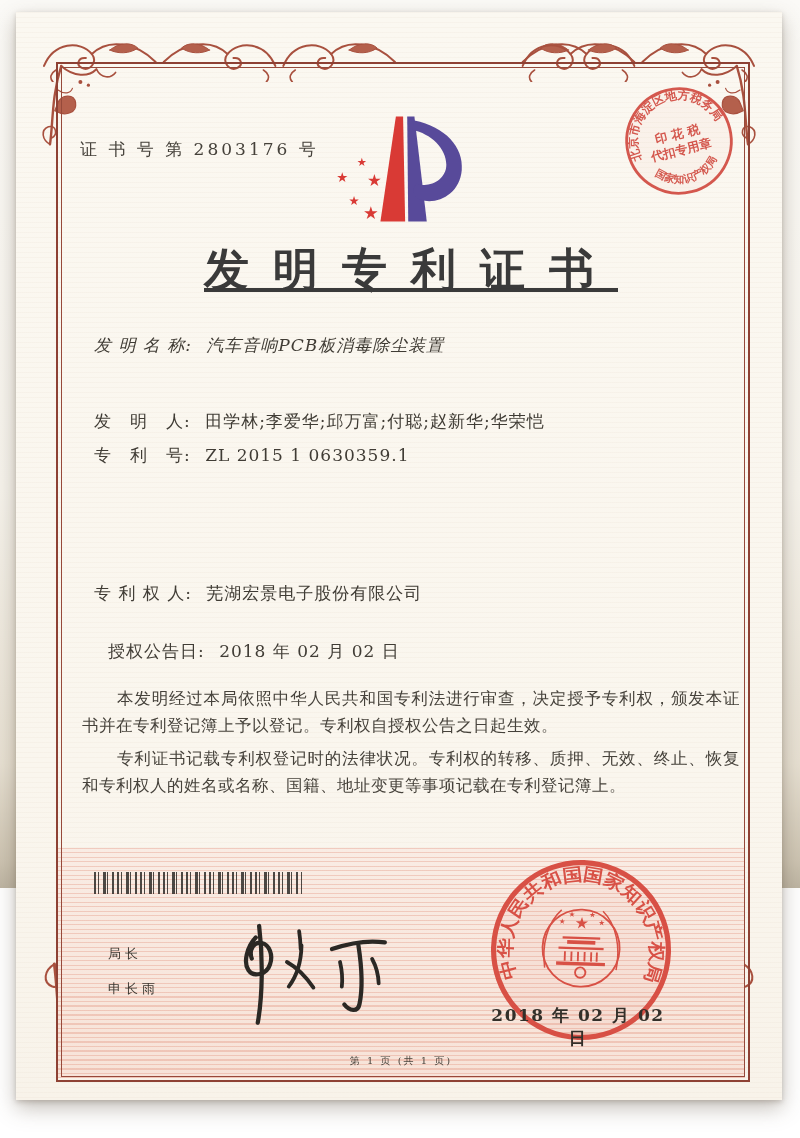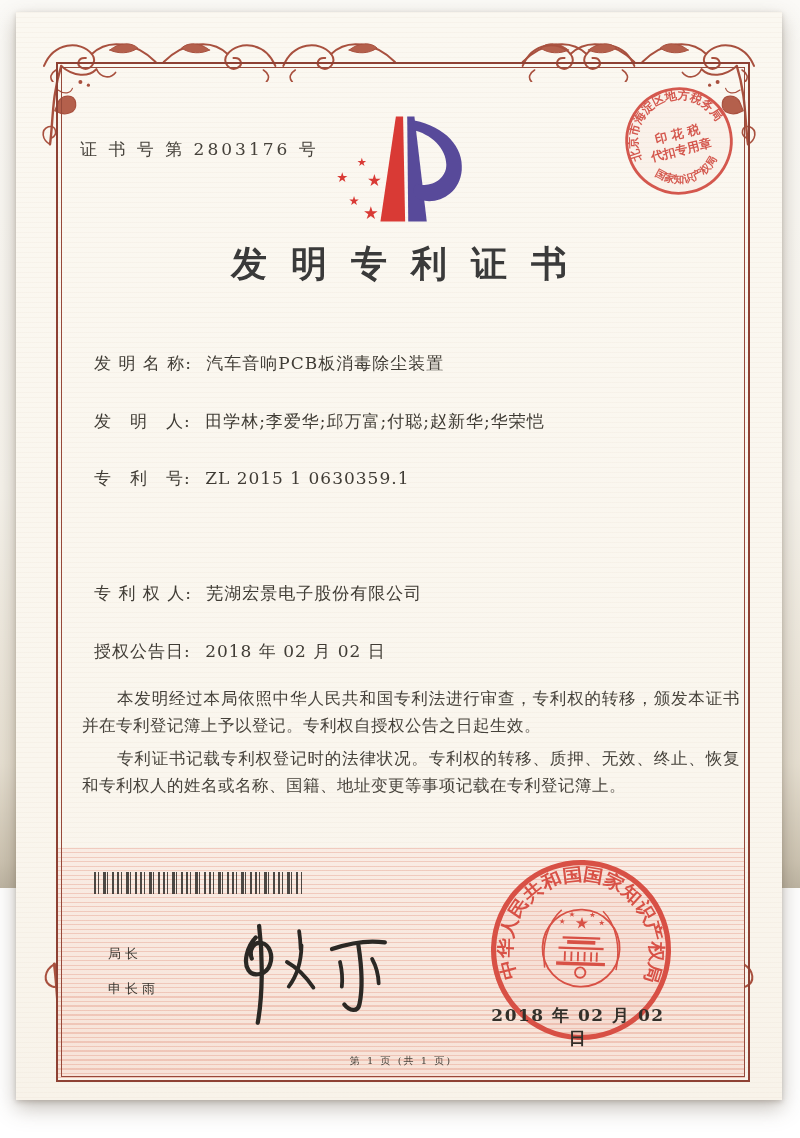--- a/index.html
+++ b/index.html
@@ -14,21 +14,21 @@
   .pink-zone{position:absolute;left:41px;top:836px;width:688px;height:230px;
     background:
       repeating-linear-gradient(180deg, rgba(221,126,103,0.30) 0 1px, rgba(0,0,0,0) 1px 4.5px),
       linear-gradient(180deg,#f9ece4 0%,#f7e3d8 100%);}
   .frame-outer{position:absolute;left:40px;top:50px;width:690px;height:1016px;
     border:2.5px solid #8e4134;}
   .frame-inner{position:absolute;inset:3px;border:1px solid #96493a;}
   .ornament{position:absolute;color:#a8503e;}
   .cert-no{position:absolute;left:64px;top:126px;font-size:17px;letter-spacing:3px;color:#45413a;}
   .title{position:absolute;left:0;top:228px;width:766px;text-align:center;
-    font-size:36px;font-weight:bold;color:#3a3a3a;letter-spacing:24px;text-indent:24px;}
+    font-size:45px;font-weight:bold;color:#3a3a3a;letter-spacing:24px;text-indent:24px;text-decoration:underline;}
   .field-row{position:absolute;left:78px;font-size:17px;color:#403c35;letter-spacing:1px;white-space:nowrap;}
   .field-label{display:inline-block;}
   .field-value{margin-left:8px;}
   .bodytext{position:absolute;left:66px;top:674px;width:658px;font-size:16.5px;
     line-height:26.5px;color:#46423b;letter-spacing:0.5px;text-align:justify;}
   .bodytext p{margin:0 0 7px 0;text-indent:35px;}
   .barcode{position:absolute;left:78px;top:860px;width:208px;height:22px;opacity:0.85;
     background:repeating-linear-gradient(90deg,
       #2e2b28 0 2px, rgba(0,0,0,0) 2px 4px,
       #2e2b28 4px 5px, rgba(0,0,0,0) 5px 9px,
@@ -129,43 +129,43 @@
         <text font-size="11" fill="#cf4238" font-weight="bold">
           <textPath href="#taxBottom" startOffset="4">国家知识产权局</textPath>
         </text>
         <text x="60" y="57" text-anchor="middle" font-size="13" fill="#cf4238" font-weight="bold">印 花 税</text>
         <text x="60" y="74" text-anchor="middle" font-size="13" fill="#cf4238" font-weight="bold">代扣专用章</text>
       </svg>
     </div>
 
     <div class="title">发明专利证书</div>
 
-    <div class="field-row" style="top:340px;">
+    <div class="field-row" style="top:322px;font-style:italic;">
       <span class="field-label">发 明 名 称:</span>
       <span class="field-value">汽车音响PCB板消毒除尘装置</span>
     </div>
     <div class="field-row" style="top:398px;">
       <span class="field-label">发　明　人:</span>
       <span class="field-value">田学林;李爱华;邱万富;付聪;赵新华;华荣恺</span>
     </div>
-    <div class="field-row" style="top:455px;">
+    <div class="field-row" style="top:432px;">
       <span class="field-label">专　利　号:</span>
       <span class="field-value">ZL 2015 1 0630359.1</span>
     </div>
     <div class="field-row" style="top:570px;">
       <span class="field-label">专 利 权 人:</span>
       <span class="field-value">芜湖宏景电子股份有限公司</span>
     </div>
-    <div class="field-row" style="top:628px;">
+    <div class="field-row" style="top:628px;margin-left:14px;">
       <span class="field-label">授权公告日:</span>
       <span class="field-value">2018 年 02 月 02 日</span>
     </div>
 
     <div class="bodytext">
-      <p>本发明经过本局依照中华人民共和国专利法进行审查，专利权的转移，颁发本证书并在专利登记簿上予以登记。专利权自授权公告之日起生效。</p>
+      <p>本发明经过本局依照中华人民共和国专利法进行审查，决定授予专利权，颁发本证书并在专利登记簿上予以登记。专利权自授权公告之日起生效。</p>
       <p>专利证书记载专利权登记时的法律状况。专利权的转移、质押、无效、终止、恢复和专利权人的姓名或名称、国籍、地址变更等事项记载在专利登记簿上。</p>
     </div>
 
     <div class="barcode"></div>
 
     <div class="sig-label" style="top:933px;">局长</div>
     <div class="sig-label" style="top:968px;">申长雨</div>
     <svg class="signature-svg" viewBox="0 0 190 115">
       <g stroke="#2b2824" stroke-width="4.5" fill="none" stroke-linecap="round" transform="rotate(-2 95 57)">
         <path d="M38,18 C28,28 24,44 29,52 C34,60 48,58 52,47 C56,37 52,26 44,24 C36,22 30,31 33,40"></path>

